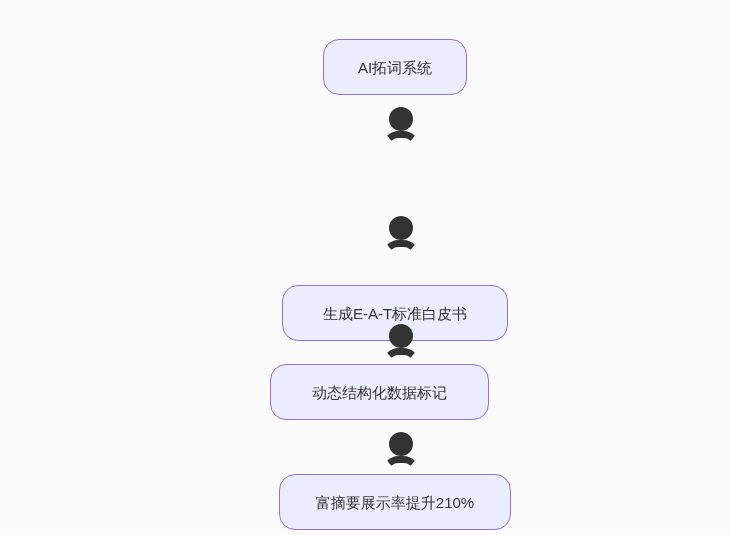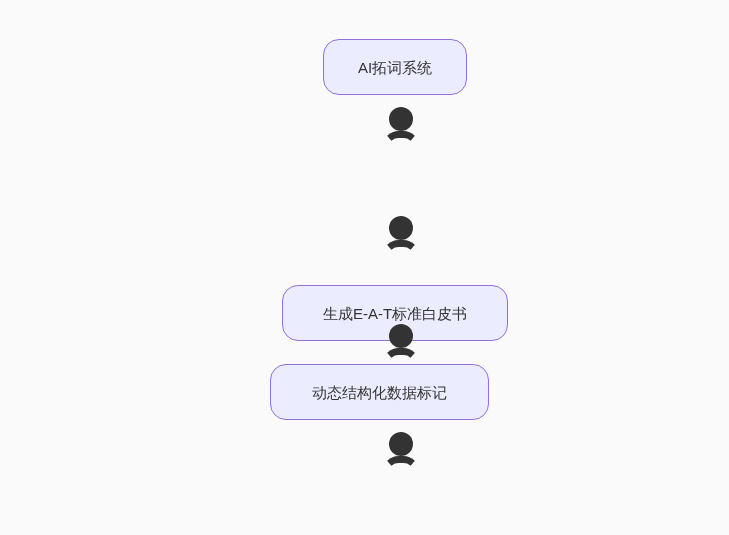--- a/index.html
+++ b/index.html
@@ -88,14 +88,17 @@
 
   <div class="node" style="left:246px; top:340px; width:219px;">
     <span class="node-label">动态结构化数据标记</span>
   </div>
 
   <div class="arrow" style="left:365px; top:396px; height:54px;">
     <div class="arrow-line"></div>
     <div class="arrow-head"></div>
   </div>
 
+  <div class="node" style="left:255px; top:450px; width:232px;">
+    <span class="node-label">富摘要展示率提升210%</span>
+  </div>
 
 </div>
 
 </body></html>

